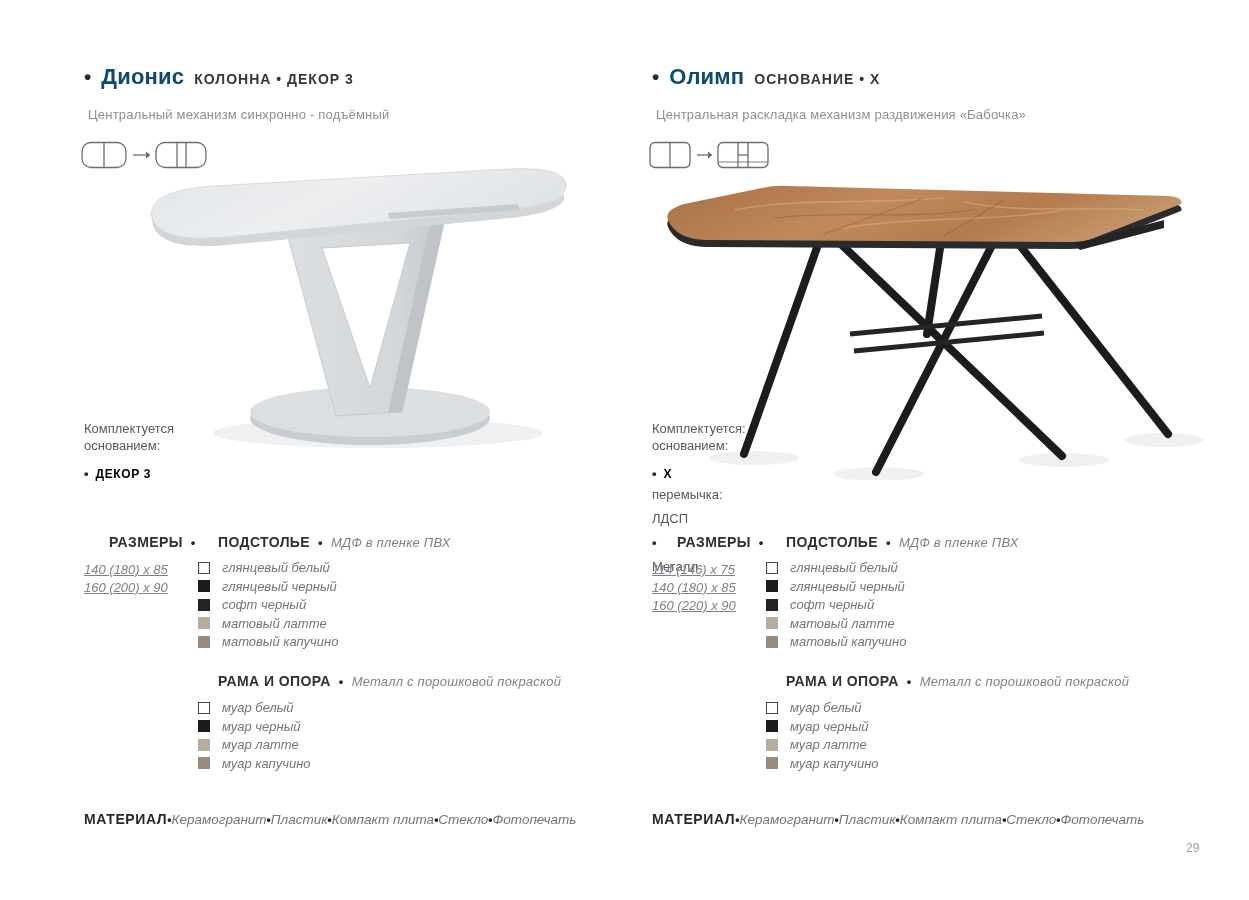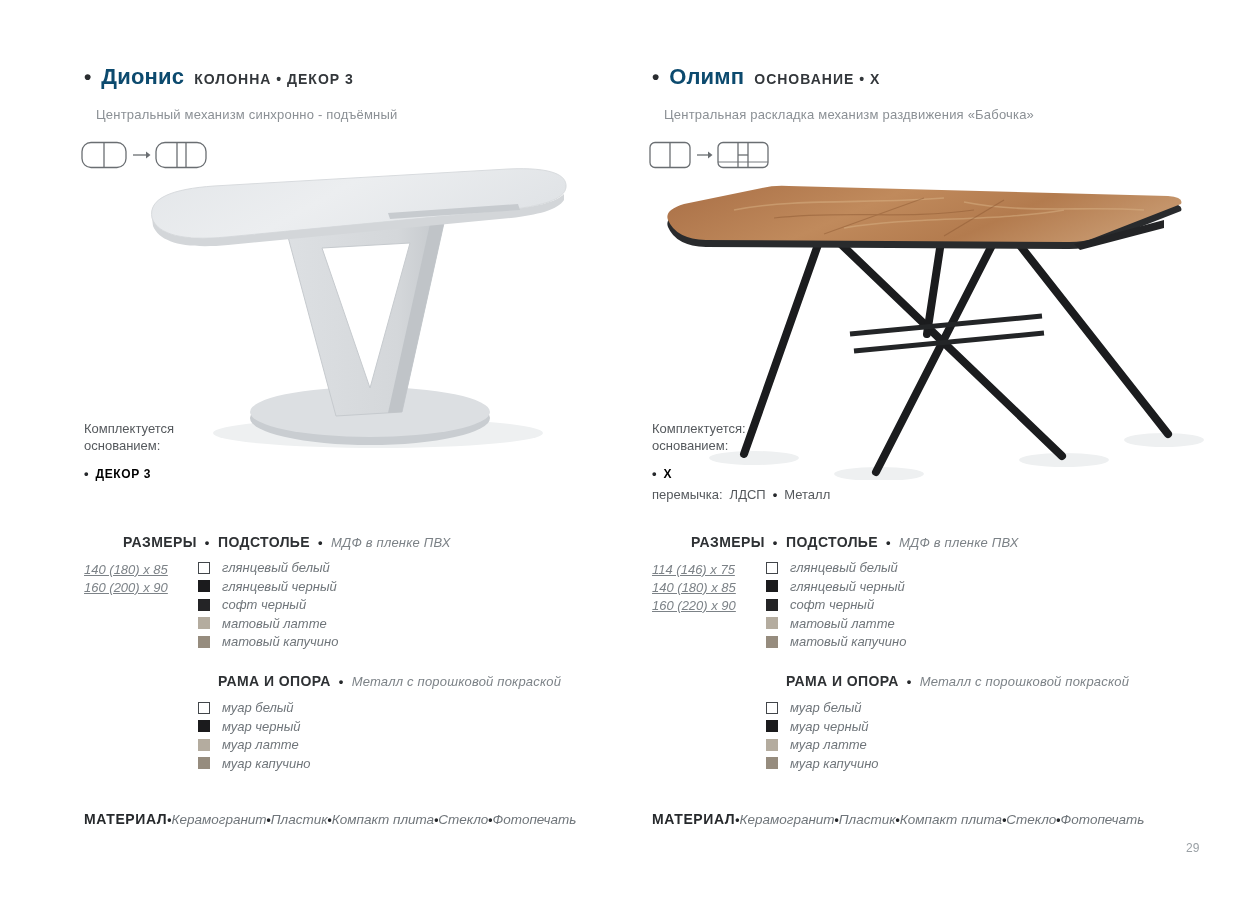--- a/index.html
+++ b/index.html
@@ -7,38 +7,38 @@
         font-family:"Liberation Sans",sans-serif;overflow:hidden;color:#2a2d30;}
   .product-col{position:absolute;top:0;width:545px;height:900px;}
   .col-left{left:84px;}
   .col-right{left:652px;}
 
   .title-row{position:absolute;top:64px;left:0;display:flex;align-items:baseline;gap:10px;white-space:nowrap;}
   .title-dot{font-size:21px;font-weight:700;color:#2a2d30;}
   .product-name{font-size:22px;font-weight:800;letter-spacing:.2px;color:#0c4a6e;}
   .product-variant{font-size:14px;font-weight:600;letter-spacing:1px;color:#33373b;text-transform:uppercase;}
 
-  .subtitle{position:absolute;top:107px;left:12px;font-size:13px;color:#8b9095;letter-spacing:.2px;}
+  .subtitle{position:absolute;top:107px;left:4px;font-size:13px;color:#8b9095;letter-spacing:.2px;}
 
   .mech-icon{position:absolute;top:138px;left:-4px;}
 
   .product-img{position:absolute;}
   .img-dionis{left:4px;top:156px;}
   .img-olimp{left:-8px;top:158px;}
 
   .equip{position:absolute;top:420px;left:0;font-size:13px;line-height:17px;color:#55595d;}
   .base-line{margin-top:11px;display:flex;align-items:baseline;gap:7px;}
   .base-dot{color:#26292c;font-weight:700;font-size:13px;}
   .base-name{font-size:12px;font-weight:700;letter-spacing:.6px;color:#000000;}
-  .bridge-line{margin-top:3px;display:flex;align-items:baseline;gap:7px;color:#55595d;}
+  .bridge-line{margin-top:3px;display:flex;align-items:baseline;gap:7px;color:#55595d;flex-direction:column;}
   .bridge-dot{color:#26292c;font-weight:700;}
 
   .spec-header{position:absolute;top:534px;font-size:14px;font-weight:700;letter-spacing:.4px;color:#2e3134;
                display:flex;align-items:baseline;gap:8px;white-space:nowrap;}
-  .hdr-sizes{left:15px;padding-left:24px;}
+  .hdr-sizes{left:1px;padding-left:24px;}
   .hdr-pod{left:134px;}
   .hdr-dot{color:#26292c;font-weight:700;font-size:13px;}
   .hdr-material-note{font-size:13px;font-weight:400;font-style:italic;color:#7c8287;letter-spacing:.2px;text-transform:none;}
 
   .sizes{position:absolute;top:561px;left:0;font-size:13px;font-style:italic;color:#7c8287;line-height:18px;text-decoration:underline;}
 
   .swatch-list{position:absolute;left:114px;display:flex;flex-direction:column;gap:5px;}
   .pod-swatches{top:561px;}
   .frame-swatches{top:701px;}
   .swatch-row{display:flex;align-items:center;gap:12px;height:13.5px;}

